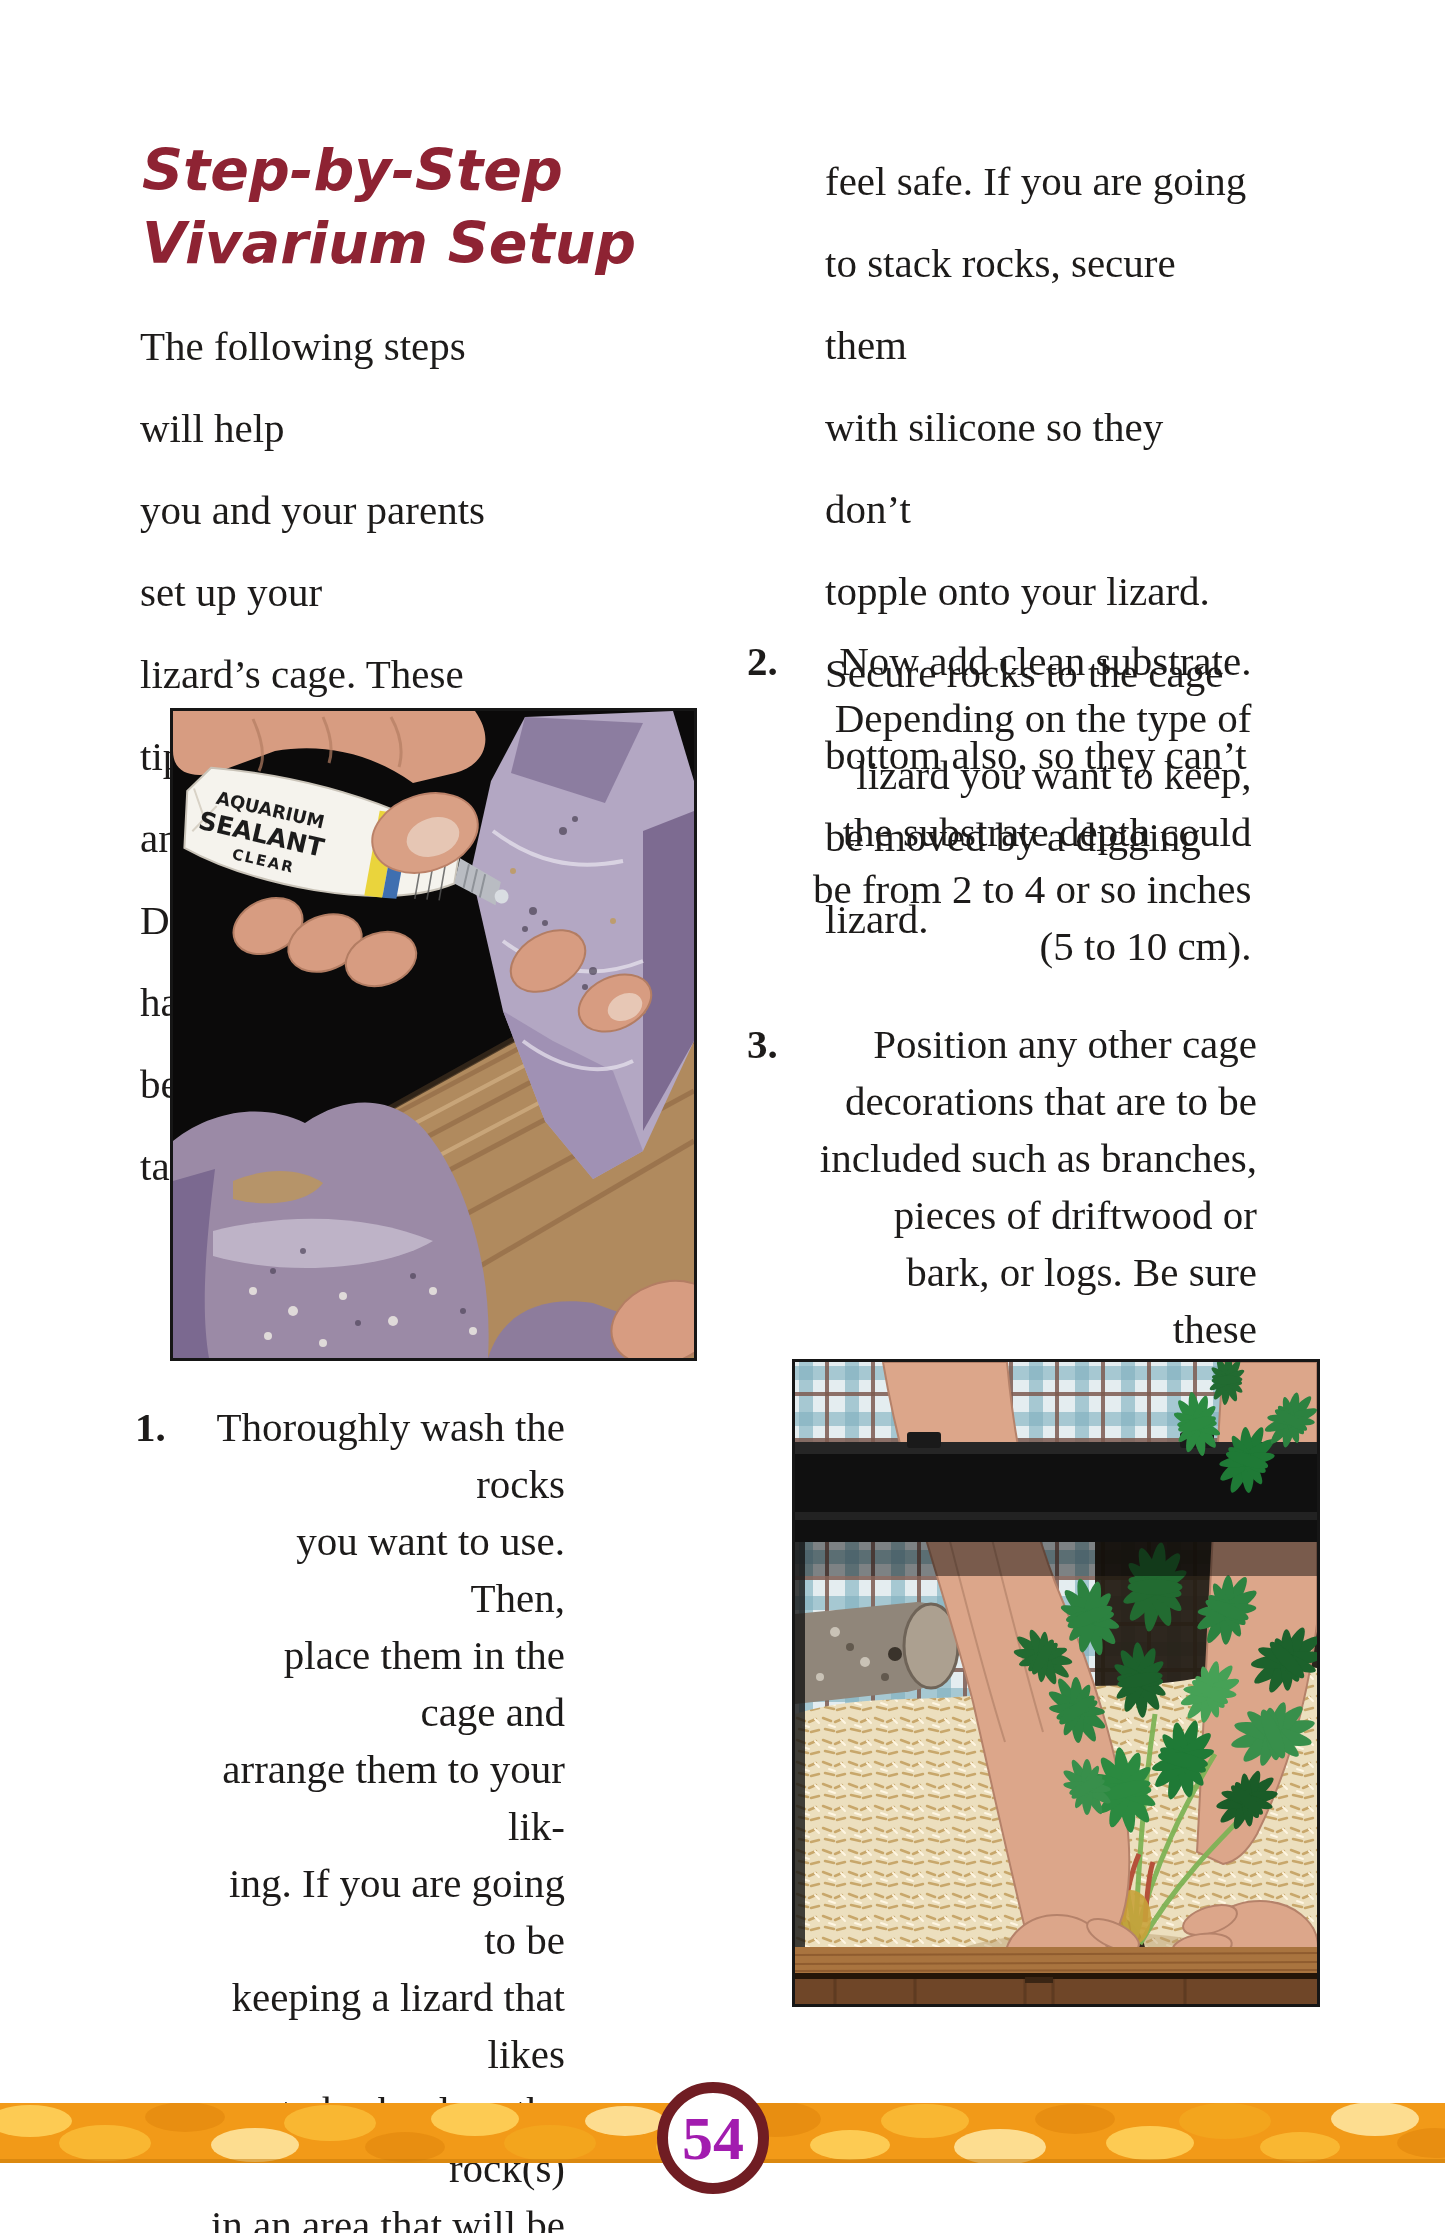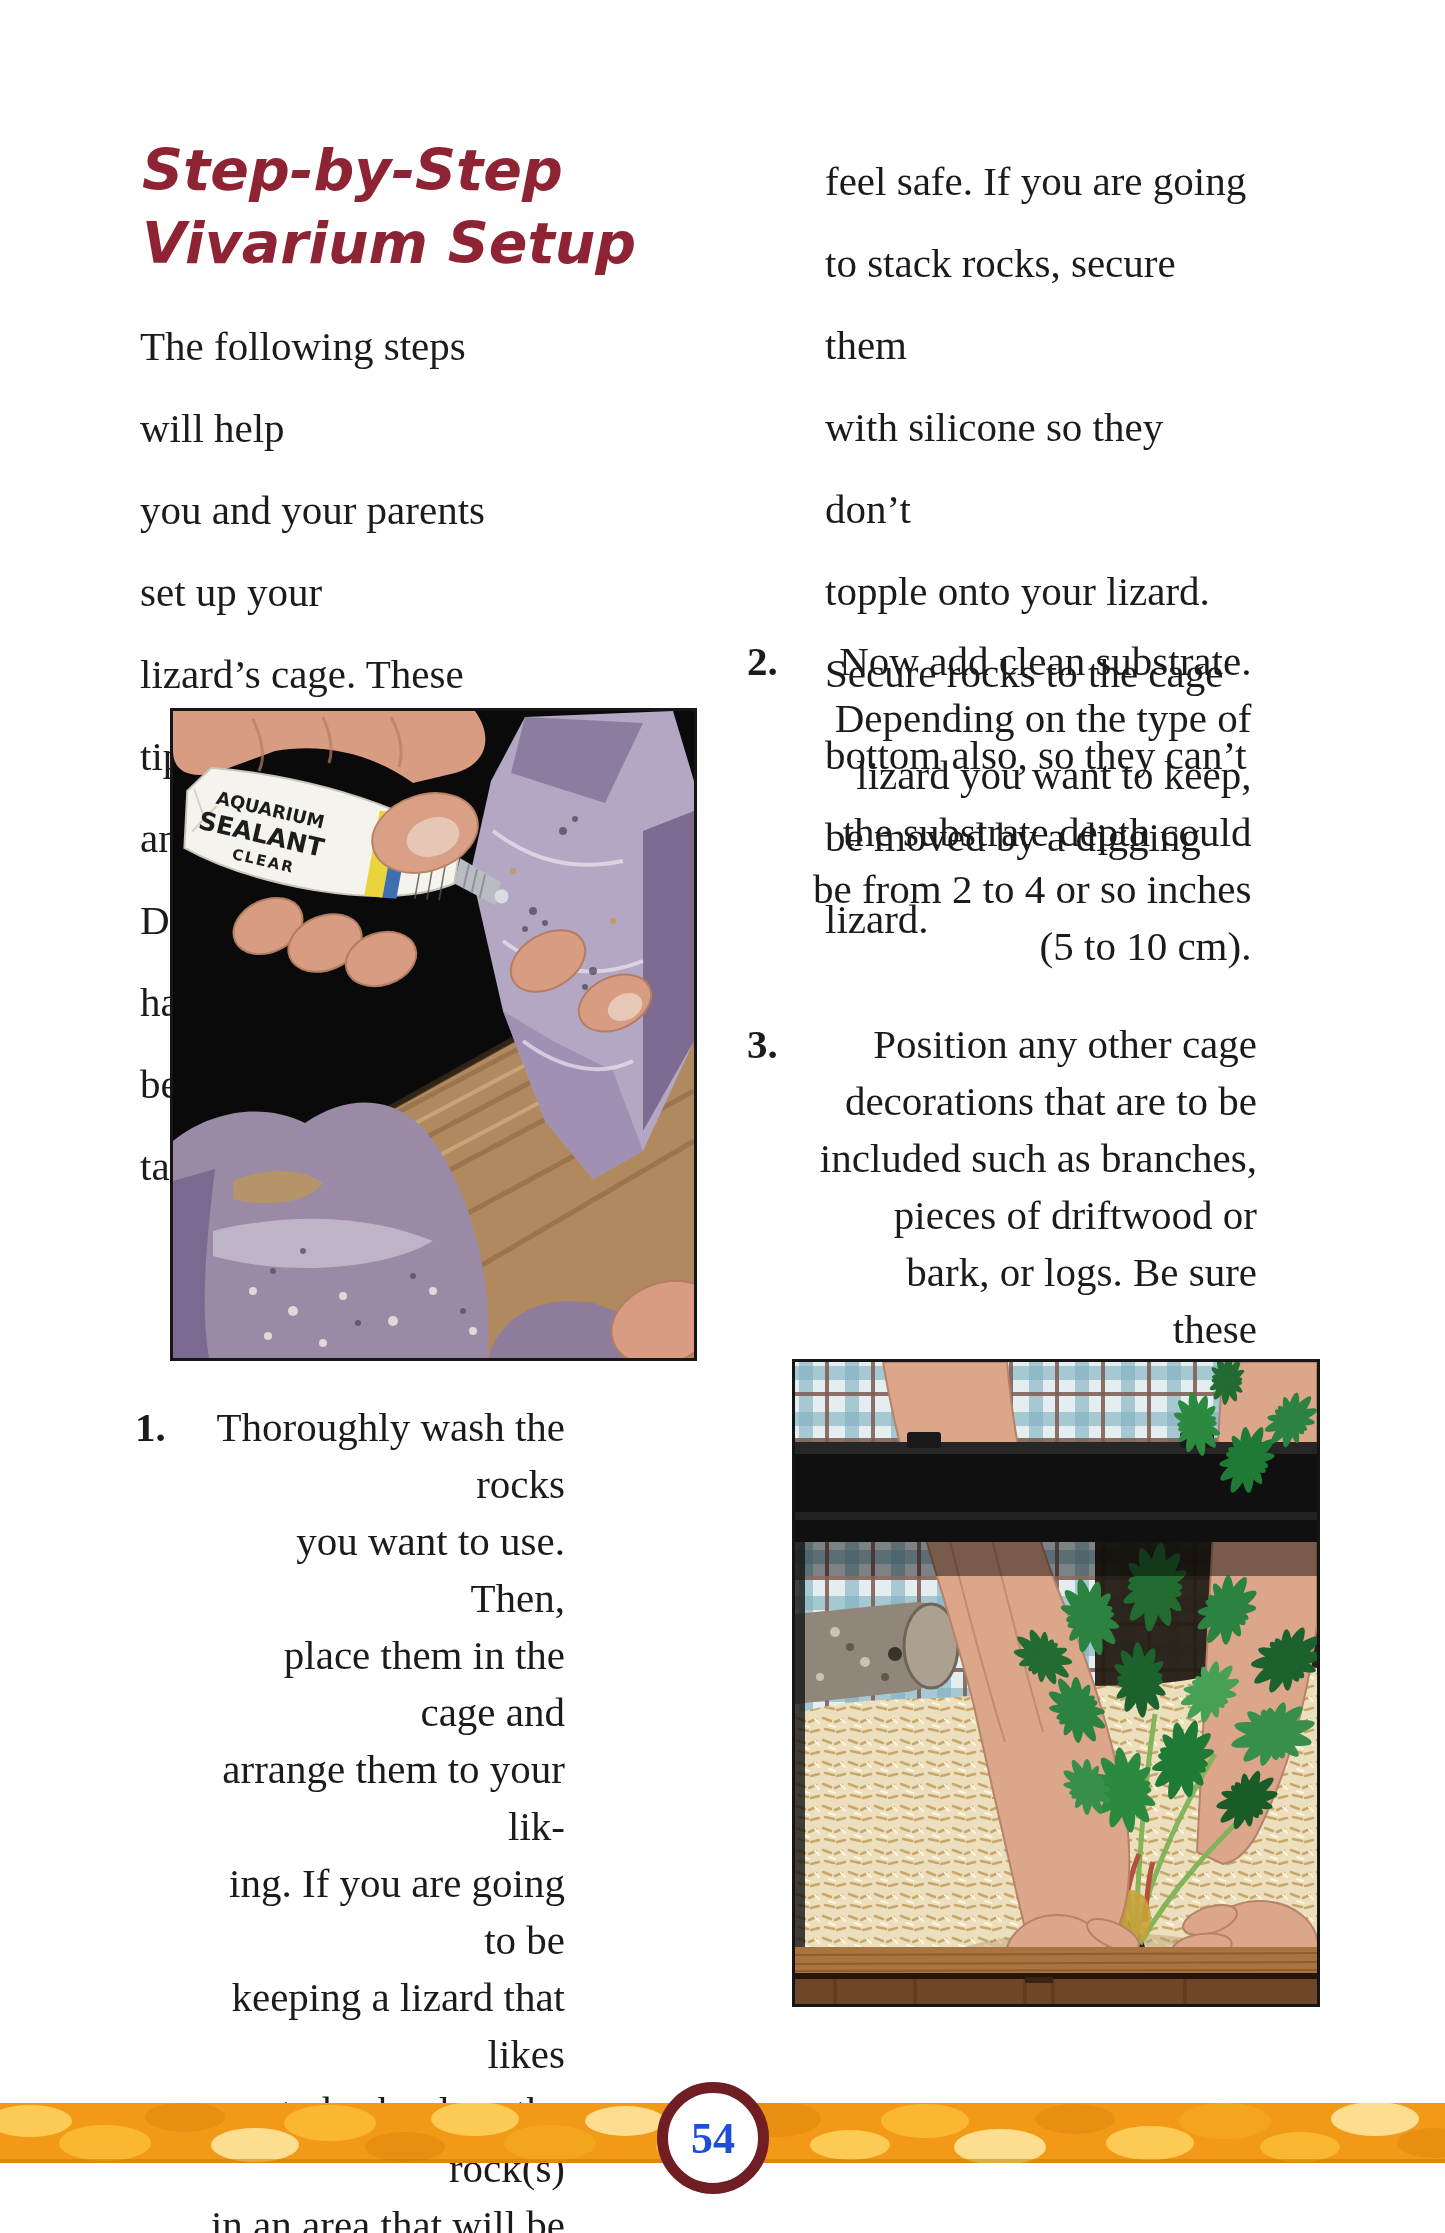--- a/index.html
+++ b/index.html
@@ -19,21 +19,21 @@
   .step3{left:747px;top:1016px;width:510px;}
   .photo{position:absolute;border:3px solid #161616;background:#000;box-sizing:border-box;}
   .photo1{left:130px;top:692px;width:527px;height:653px;}
   .photo2{left:752px;top:1343px;width:528px;height:648px;}
   .photo svg{display:block;width:100%;height:100%;}
   .strip{position:absolute;left:0;top:2103px;width:1445px;height:60px;}
   .strip svg{display:block;width:100%;height:100%;}
   .badge{position:absolute;left:657px;top:2082px;width:112px;height:112px;border-radius:50%;
          background:#fff;border:11px solid #701d23;box-sizing:border-box;z-index:2;
          display:flex;align-items:center;justify-content:center;}
-  .badge span{font-family:"Liberation Serif",serif;font-weight:700;font-size:44px;color:#1d4ed8;}
+  .badge span{font-family:"Liberation Serif",serif;font-weight:700;font-size:62px;color:#a21caf;}
   text.tube-label{font-family:"DejaVu Sans",sans-serif;font-weight:700;fill:#1c1c1c;}
 </style>
 </head>
 <body>
 
 <div class="page">
 
   <h1 class="title">Step-by-Step
 Vivarium Setup</h1>
 

